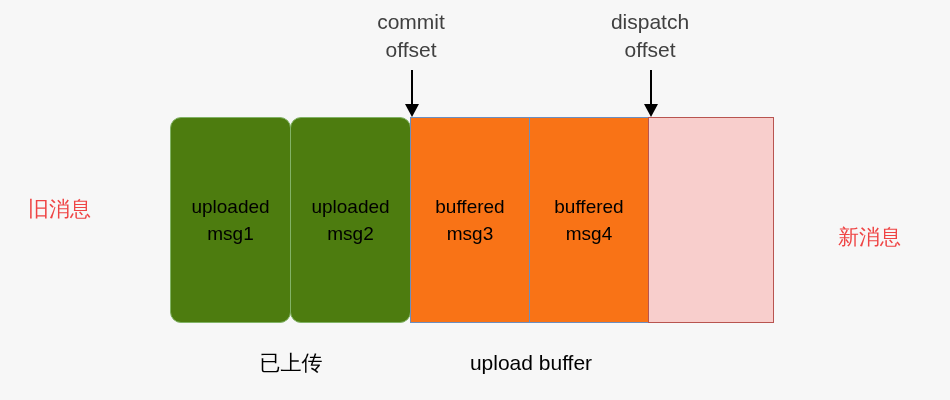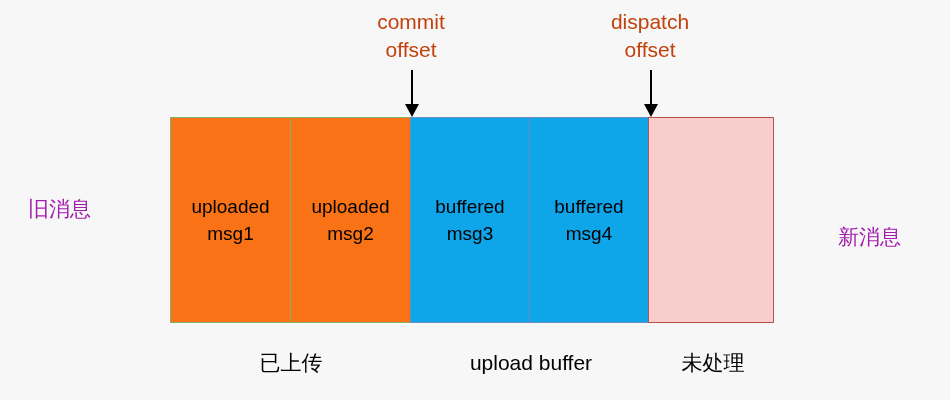--- a/index.html
+++ b/index.html
@@ -18,34 +18,34 @@
     position: relative;
     width: 950px;
     height: 400px;
   }
 
   
   .side-label {
     position: absolute;
     font-size: 21px;
     line-height: 1;
-    color: #a21caf;
+    color: #ef4444;
     white-space: nowrap;
   }
   #label-old  { left: 28px;  top: 198px; }
   #label-new  { left: 838px; top: 198px; margin-top: 28px; }
 
   
   .annotation {
     position: absolute;
     text-align: center;
     font-size: 21px;
     line-height: 28px;
     white-space: nowrap;
-    color: #c2410c;
+    color: #404040;
   }
   #annot-commit   { left: 336px; top: 8px;  width: 150px; }
   #annot-dispatch { left: 572px; top: 8px;  width: 156px; }
 
   .annotation .ln { display: block; }
 
   
   .arrow {
     position: absolute;
     width: 18px;
@@ -90,22 +90,22 @@
     justify-content: center;
     font-size: 19px;
     line-height: 27px;
     text-align: center;
     border: 1px solid;
     margin-left: -1px;
   }
   .cell:first-child { margin-left: 0; }
   .cell .ln { display: block; }
 
-  .cell.green { background: #f97316; border-color: #82b366; }
-  .cell.blue  { background: #0ea5e9; border-color: #6c8ebf; }
+  .cell.green { background: #4d7c0f; border-color: #82b366; border-radius: 11px; }
+  .cell.blue  { background: #f97316; border-color: #6c8ebf; }
   .cell.red   { background: #f8cecc; border-color: #b85450; }
 
   .c-msg1 { width: 121px; }
   .c-msg2 { width: 121px; }
   .c-msg3 { width: 120px; }
   .c-msg4 { width: 120px; }
   .c-unproc { width: 126px; }
 
   
   .caption {
@@ -171,15 +171,14 @@
 
     <div class="cell red c-unproc">
       <span class="ln"></span>
       <span class="ln"></span>
     </div>
 
   </div>
 
   <div class="caption" id="cap-buffer">upload buffer</div>
   <div class="caption" id="cap-uploaded">已上传</div>
-  <div class="caption" id="cap-unproc">未处理</div>
 
 </div>
 
 </body></html>

